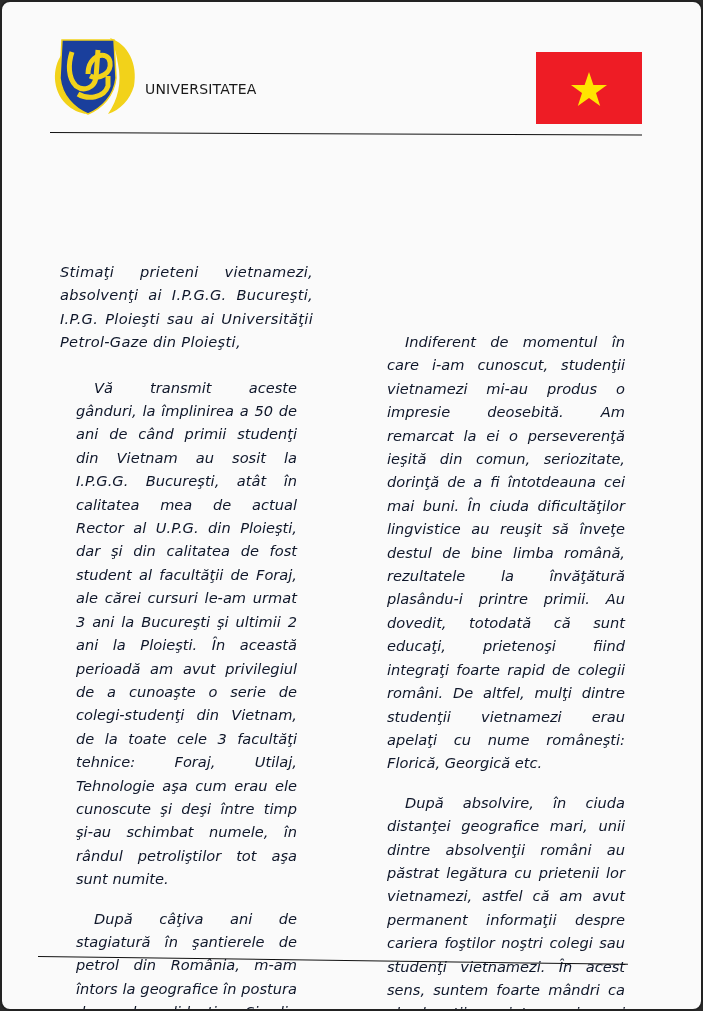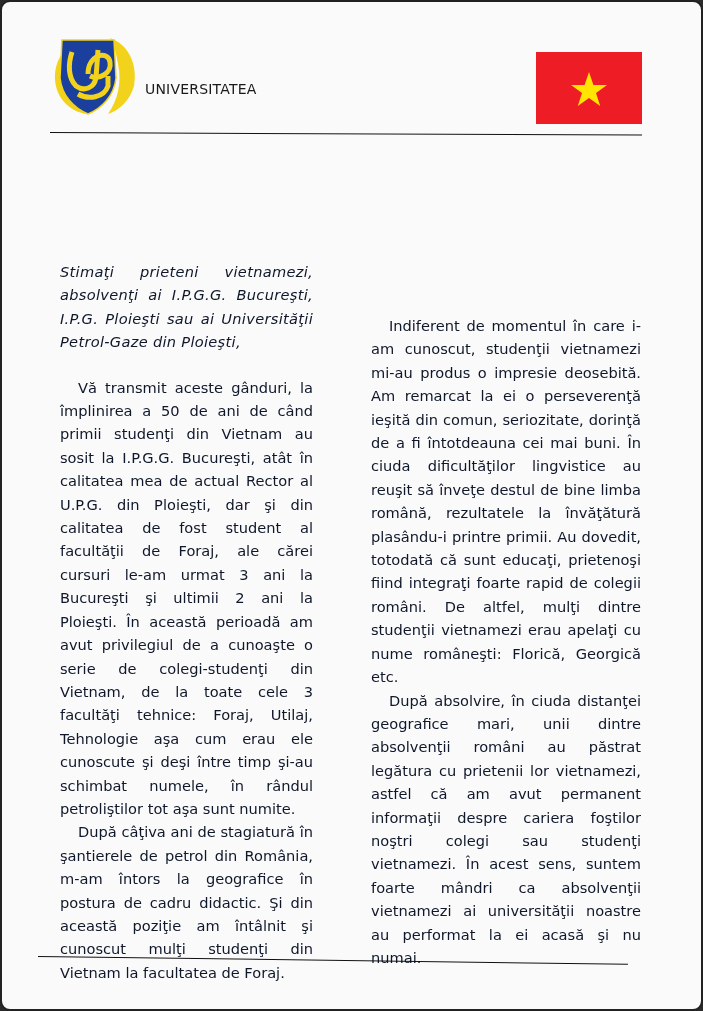--- a/index.html
+++ b/index.html
@@ -11,21 +11,21 @@
   .logo { position:absolute; left:46px; top:32px; width:92px; height:82px; }
   .uni-name { position:absolute; left:143px; top:77px; color:#1a1a1a; font-size:14px; line-height:20px; letter-spacing:0.2px; }
   .flag { position:absolute; left:534px; top:50px; width:106px; height:72px; background:#ee1c25; }
   .flag svg { position:absolute; left:0; top:0; }
   .rule-top { position:absolute; left:48px; top:130px; width:592px; height:1px; background:#111; transform:rotate(0.25deg); transform-origin:left; }
   .rule-bottom { position:absolute; left:36px; top:954px; width:590px; height:1px; background:#111; transform:rotate(0.75deg); transform-origin:left; }
   .col { position:absolute; font-size:14.6px; line-height:23.4px; color:#0f172a; text-align:justify; }
   .col-left { left:58px; top:258px; width:253px; }
   .col-right { left:369px; top:312px; width:270px; }
   .greeting { font-style:italic; margin:0 0 22px 0; letter-spacing:0.3px; }
-  p { margin:0; }
+  p { margin:16px;font-style:italic; }
   .indent { text-indent:18px; }
 </style>
 </head>
 <body>
 
 <div class="page">
 
   <div class="logo">
     <svg width="92" height="82" viewBox="0 0 92 82">
       <path d="M62 4 C80 10 90 30 86 52 C82 66 72 76 60 80 C70 66 74 48 70 30 C68 18 66 10 62 4 Z" fill="#f2d21a"></path>

